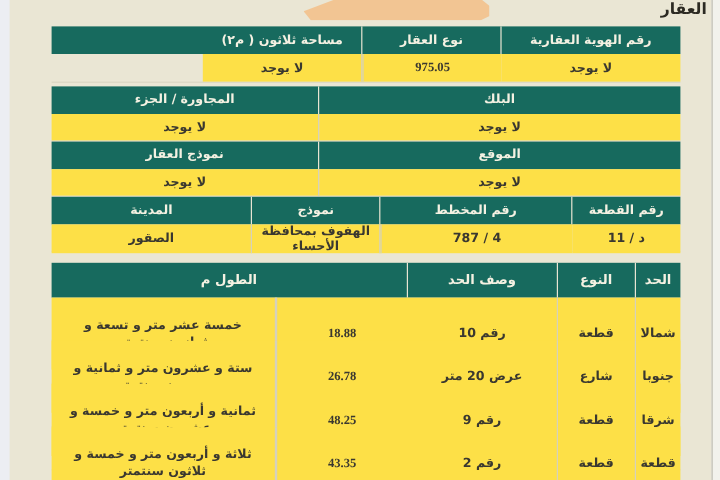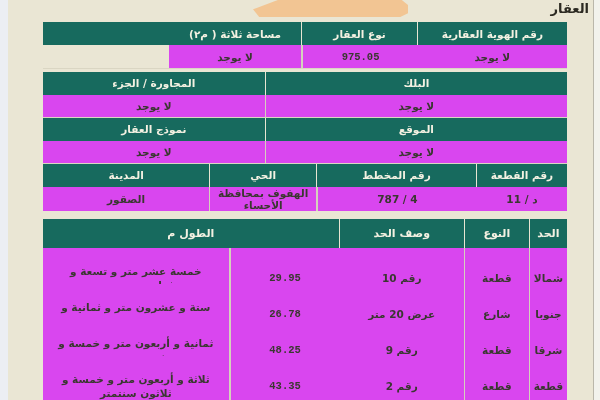--- a/index.html
+++ b/index.html
@@ -38,47 +38,47 @@
   .g4a{grid-template-columns:28.5% 22% 25.5% 24%;}
   .g2 {grid-template-columns:57.5% 42.5%;}
   .g4b{grid-template-columns:17.2% 30.5% 20.4% 31.9%;}
   .g4c{grid-template-columns:7.1% 12.4% 23.9% 56.6%;}
   .g5 {grid-template-columns:7.1% 12.4% 23.9% 21% 35.6%;}
 
   .hrow{background:#176a5e;}
   .hrow .c{color:#f4f1e2;font-weight:bold;font-size:10.5px;}
   .hrow .c + .c{border-inline-start:1px solid #e8e5d3;}
 
-  .vrow .c{background:#d946ef;color:#3a3830;font-weight:bold;font-size:10.5px;}
+  .vrow .c{background:#fde047;color:#3a3830;font-weight:bold;font-size:10.5px;}
   .vrow .c + .c{border-inline-start:1px solid #d5d1bc;}
   .vrow{border-bottom:1px solid #dad6c3;}
 
   .t1 .row{height:23px;}
   .t2 .row{height:22.5px;}
   .t3 .hrow{height:29px;}
   .t3 .hrow .c{font-size:11px;}
   .t3 .vrow{height:35px;}
 
-  .num{font-family:Liberation Mono, monospace;font-weight:bold;color:#2b2b33;font-size:11px;}
+  .num{font-family:Liberation Serif, serif;font-weight:bold;color:#2b2b33;font-size:11px;}
   .words{font-size:9.5px;line-height:1.35;padding:16px 8px;}
   .ltr{direction:ltr;}
 </style>
 </head>
 <body>
 
 <div class="page">
 
   <div class="tab"></div>
   <div class="doc-title">العقار</div>
 
   <div class="tbl t1">
     <div class="row hrow g4a">
       <div class="c">رقم الهوية العقارية</div>
       <div class="c">نوع العقار</div>
-      <div class="c">مساحة ثلاثة ( م٢)</div>
+      <div class="c">مساحة ثلاثون ( م٢)</div>
     </div>
     <div class="row vrow g4a">
       <div class="c">لا يوجد</div>
       <div class="c num ltr">975.05</div>
       <div class="c">لا يوجد</div>
     </div>
   </div>
 
   <div class="tbl t2">
     <div class="row hrow g2">
@@ -93,21 +93,21 @@
       <div class="c">الموقع</div>
       <div class="c">نموذج العقار</div>
     </div>
     <div class="row vrow g2">
       <div class="c">لا يوجد</div>
       <div class="c">لا يوجد</div>
     </div>
     <div class="row hrow g4b">
       <div class="c">رقم القطعة</div>
       <div class="c">رقم المخطط</div>
-      <div class="c">الحي</div>
+      <div class="c">نموذج</div>
       <div class="c">المدينة</div>
     </div>
     <div class="row vrow g4b">
       <div class="c ltr">11 / د</div>
       <div class="c ltr">787 / 4</div>
       <div class="c">الهفوف بمحافظة الأحساء</div>
       <div class="c">الصقور</div>
     </div>
   </div>
 
@@ -116,21 +116,21 @@
       <div class="c">الحد</div>
       <div class="c">النوع</div>
       <div class="c">وصف الحد</div>
       <div class="c">الطول م</div>
     </div>
 
     <div class="row vrow g5">
       <div class="c">شمالا</div>
       <div class="c">قطعة</div>
       <div class="c">رقم 10</div>
-      <div class="c num ltr">29.95</div>
+      <div class="c num ltr">18.88</div>
       <div class="c words">خمسة عشر متر و تسعة و ثمانون سنتمتر</div>
     </div>
 
     <div class="row vrow g5">
       <div class="c">جنوبا</div>
       <div class="c">شارع</div>
       <div class="c">عرض 20 متر</div>
       <div class="c num ltr">26.78</div>
       <div class="c words">ستة و عشرون متر و ثمانية و سبعون سنتمتر</div>
     </div>

